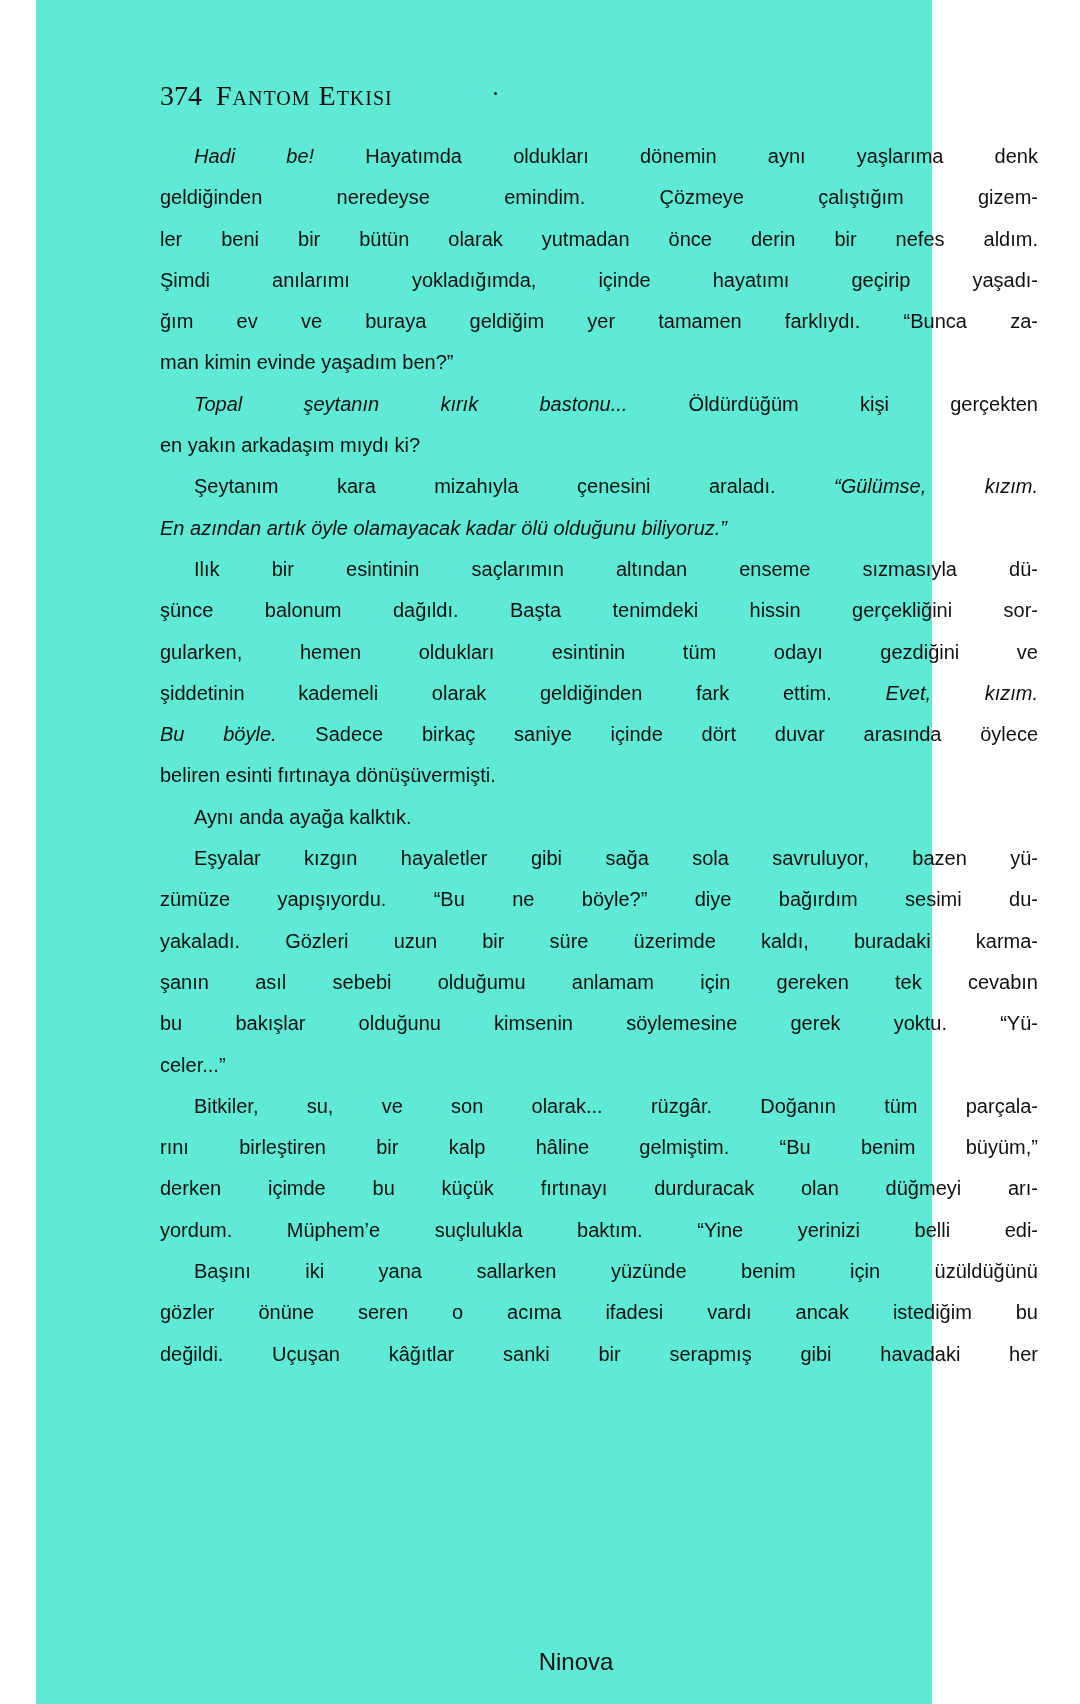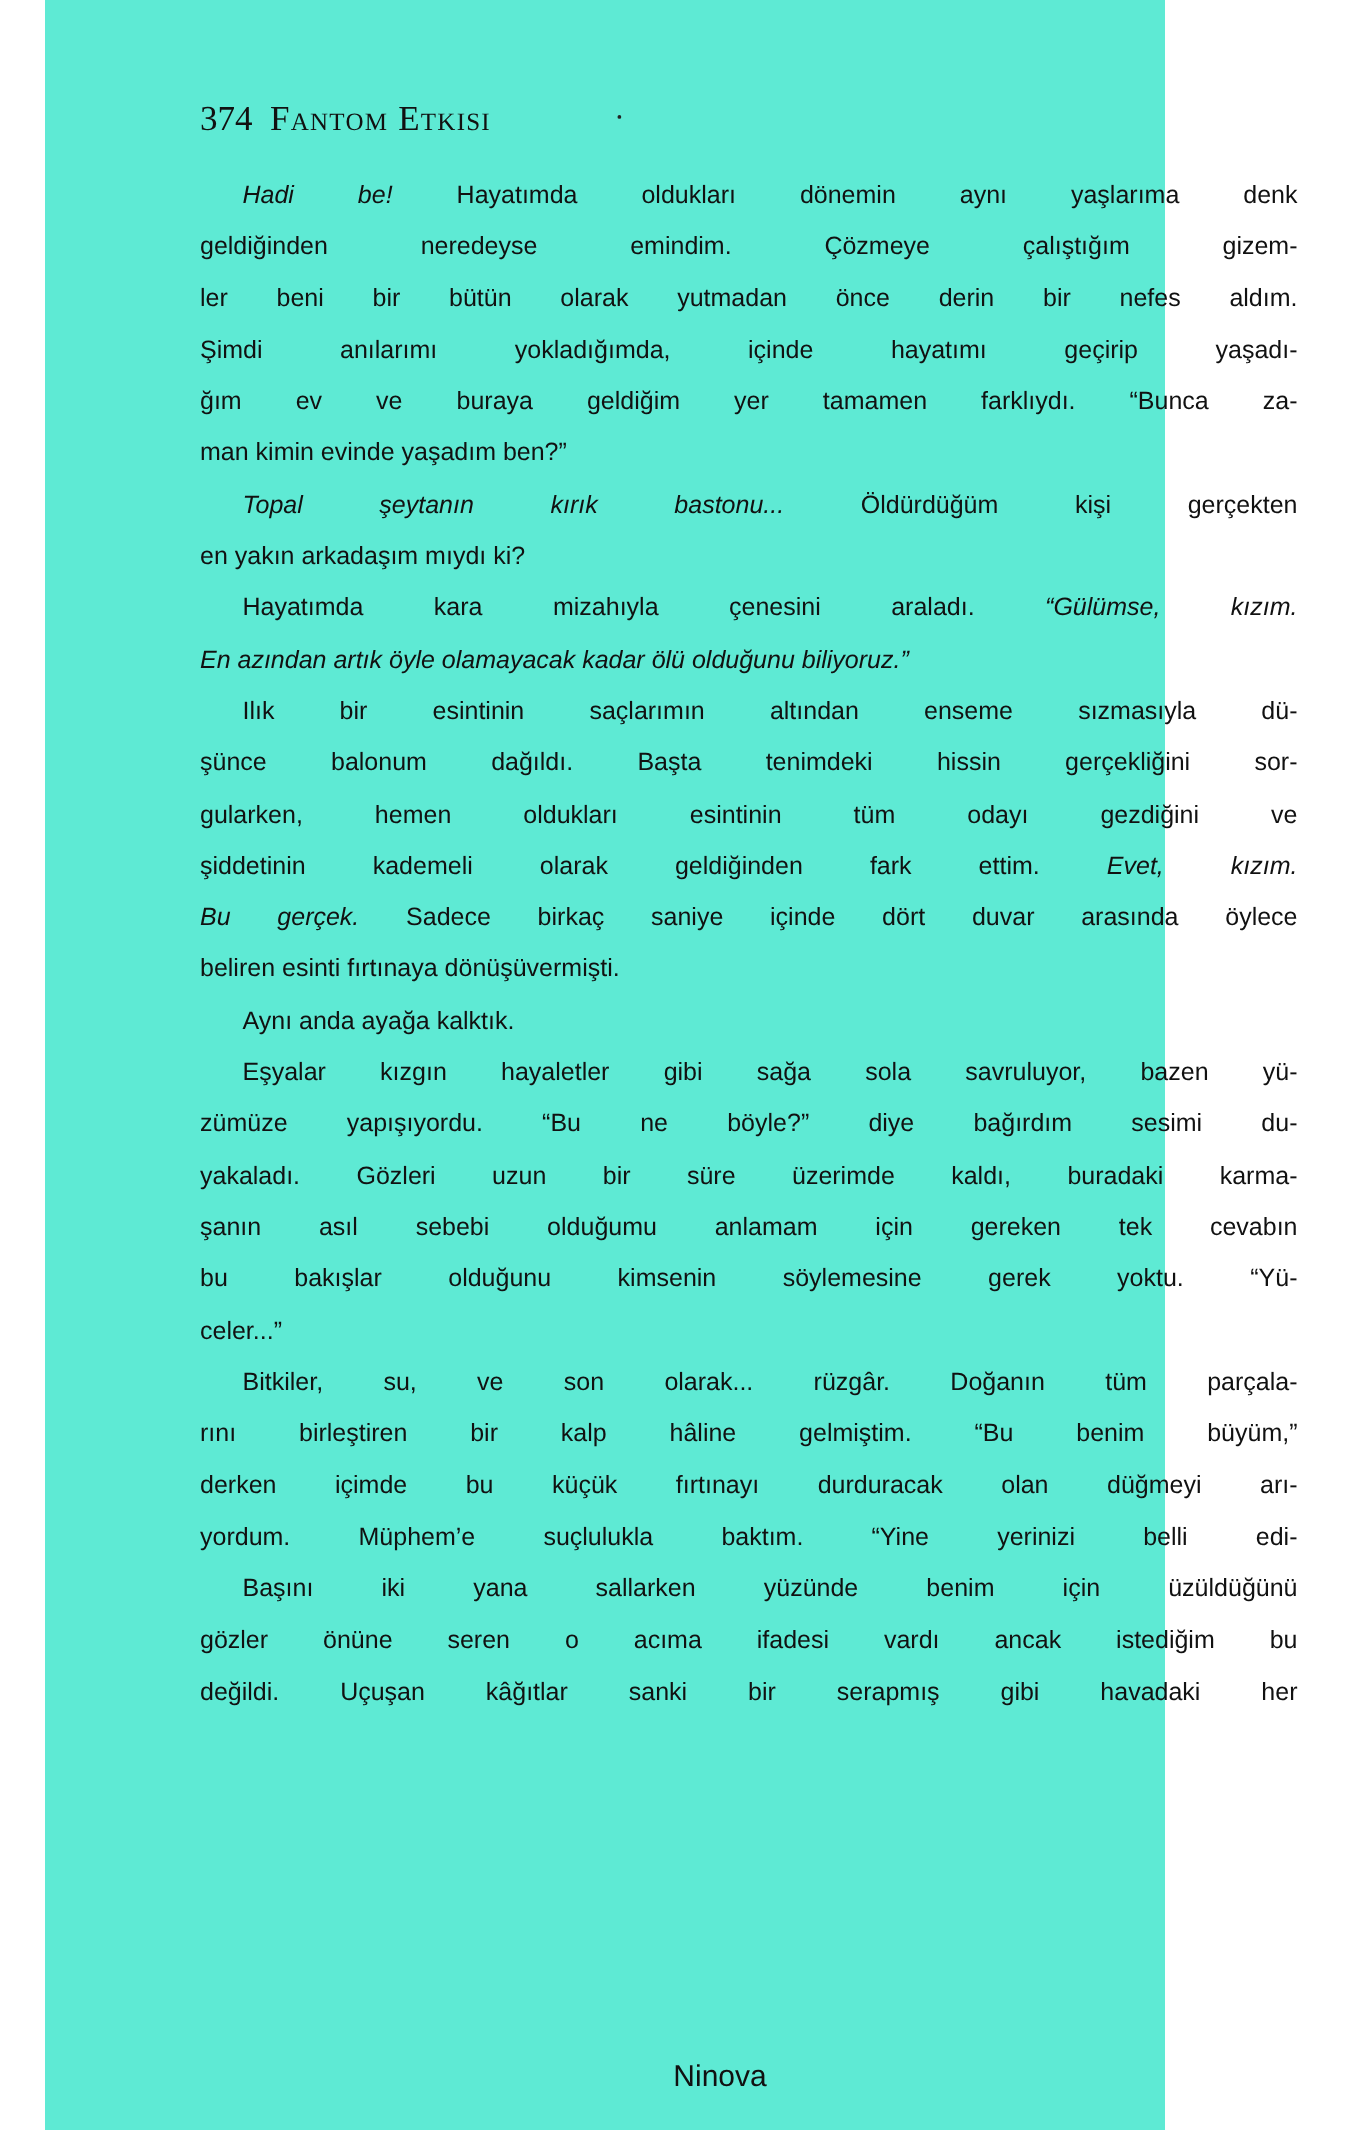--- a/index.html
+++ b/index.html
@@ -27,27 +27,27 @@
 
   <div class="body" id="body-text">
       <span class="line indent"><i>Hadi be!</i><span> Hayatımda oldukları dönemin aynı yaşlarıma denk</span></span>
       <span class="line"><span>geldiğinden neredeyse emindim. Çözmeye çalıştığım gizem-</span></span>
       <span class="line"><span>ler beni bir bütün olarak yutmadan önce derin bir nefes aldım.</span></span>
       <span class="line"><span>Şimdi anılarımı yokladığımda, içinde hayatımı geçirip yaşadı-</span></span>
       <span class="line"><span>ğım ev ve buraya geldiğim yer tamamen farklıydı. “Bunca za-</span></span>
       <span class="line last"><span>man kimin evinde yaşadım ben?”</span></span>
       <span class="line indent"><i>Topal şeytanın kırık bastonu...</i><span> Öldürdüğüm kişi gerçekten</span></span>
       <span class="line last"><span>en yakın arkadaşım mıydı ki?</span></span>
-      <span class="line indent"><span>Hayatımda kara mizahıyla çenesini araladı. </span><i>“Gülümse, kızım.</i></span>
+      <span class="line indent"><span>Şeytanım kara mizahıyla çenesini araladı. </span><i>“Gülümse, kızım.</i></span>
       <span class="line last"><i>En azından artık öyle olamayacak kadar ölü olduğunu biliyoruz.”</i></span>
       <span class="line indent"><span>Ilık bir esintinin saçlarımın altından enseme sızmasıyla dü-</span></span>
       <span class="line"><span>şünce balonum dağıldı. Başta tenimdeki hissin gerçekliğini sor-</span></span>
       <span class="line"><span>gularken, hemen oldukları esintinin tüm odayı gezdiğini ve</span></span>
       <span class="line"><span>şiddetinin kademeli olarak geldiğinden fark ettim. </span><i>Evet, kızım.</i></span>
-      <span class="line"><i>Bu gerçek.</i><span> Sadece birkaç saniye içinde dört duvar arasında öylece</span></span>
+      <span class="line"><i>Bu böyle.</i><span> Sadece birkaç saniye içinde dört duvar arasında öylece</span></span>
       <span class="line last"><span>beliren esinti fırtınaya dönüşüvermişti.</span></span>
       <span class="line indent last"><span>Aynı anda ayağa kalktık.</span></span>
       <span class="line indent"><span>Eşyalar kızgın hayaletler gibi sağa sola savruluyor, bazen yü-</span></span>
       <span class="line"><span>zümüze yapışıyordu. “Bu ne böyle?” diye bağırdım sesimi du-</span></span>
       <span class="line"><span>yakaladı. Gözleri uzun bir süre üzerimde kaldı, buradaki karma-</span></span>
       <span class="line"><span>şanın asıl sebebi olduğumu anlamam için gereken tek cevabın</span></span>
       <span class="line"><span>bu bakışlar olduğunu kimsenin söylemesine gerek yoktu. “Yü-</span></span>
       <span class="line last"><span>celer...”</span></span>
       <span class="line indent"><span>Bitkiler, su, ve son olarak... rüzgâr. Doğanın tüm parçala-</span></span>
       <span class="line"><span>rını birleştiren bir kalp hâline gelmiştim. “Bu benim büyüm,”</span></span>

